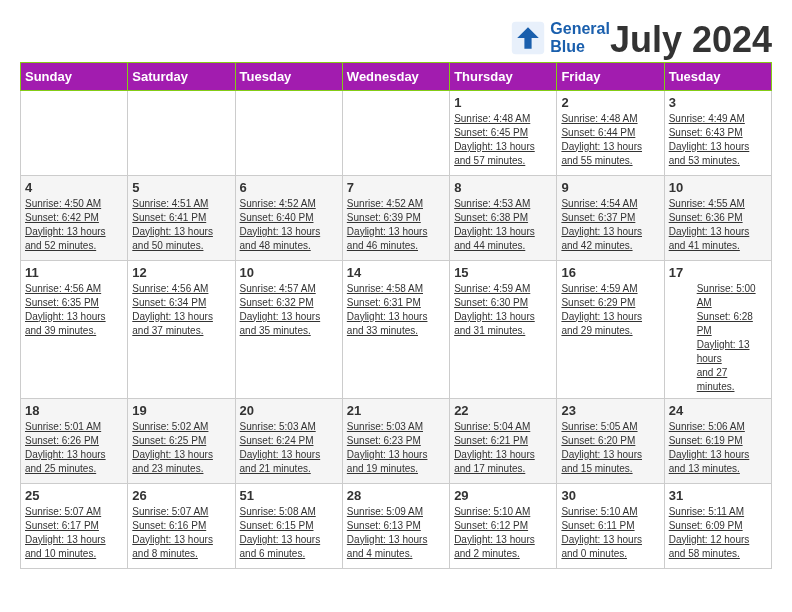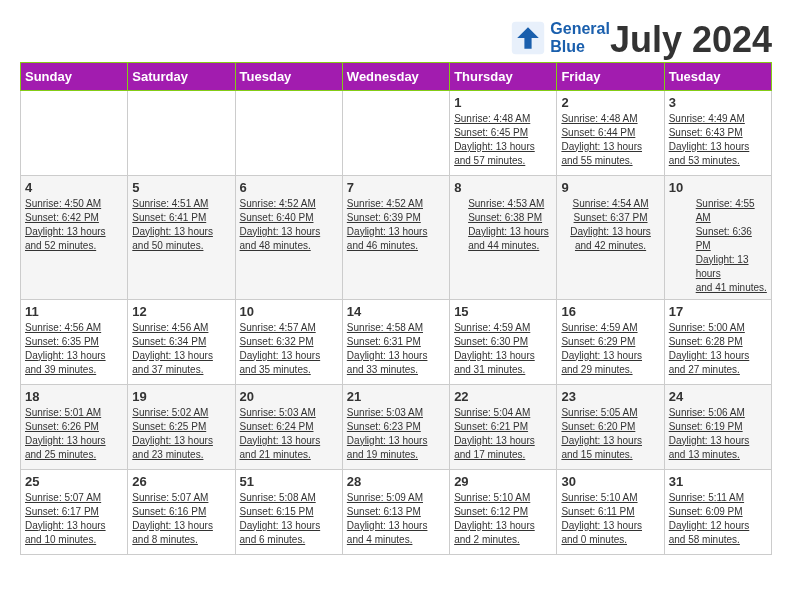--- a/index.html
+++ b/index.html
@@ -162,35 +162,35 @@
         </td>
         <td>
           <div class="day-num">7</div>
           <div class="day-info" style="white-space: pre-line;">Sunrise: 4:52 AM
 Sunset: 6:39 PM
 Daylight: 13 hours
 and 46 minutes.</div>
         </td>
         <td>
           <div class="day-num">8</div>
-          <div class="day-info" style="white-space: pre-line; margin-left: 14px;">Sunrise: 4:53 AM
+          <div class="day-info" style="white-space: pre-line;">Sunrise: 4:53 AM
 Sunset: 6:38 PM
 Daylight: 13 hours
 and 44 minutes.</div>
         </td>
         <td>
           <div class="day-num">9</div>
-          <div class="day-info" style="white-space: pre-line; text-align: center;">Sunrise: 4:54 AM
+          <div class="day-info" style="white-space: pre-line;">Sunrise: 4:54 AM
 Sunset: 6:37 PM
 Daylight: 13 hours
 and 42 minutes.</div>
         </td>
         <td>
           <div class="day-num">10</div>
-          <div class="day-info" style="white-space: pre-line; margin-left: 27px;">Sunrise: 4:55 AM
+          <div class="day-info" style="white-space: pre-line;">Sunrise: 4:55 AM
 Sunset: 6:36 PM
 Daylight: 13 hours
 and 41 minutes.</div>
         </td>
       </tr>
       <tr>
         <td>
           <div class="day-num">11</div>
           <div class="day-info" style="white-space: pre-line;">Sunrise: 4:56 AM
 Sunset: 6:35 PM
@@ -227,21 +227,21 @@
         </td>
         <td>
           <div class="day-num">16</div>
           <div class="day-info" style="white-space: pre-line;">Sunrise: 4:59 AM
 Sunset: 6:29 PM
 Daylight: 13 hours
 and 29 minutes.</div>
         </td>
         <td>
           <div class="day-num">17</div>
-          <div class="day-info" style="white-space: pre-line;">Sunrise: 5:00 AM
+          <div class="day-info" style="white-space: pre-line; margin-left: 28px;">Sunrise: 5:00 AM
 Sunset: 6:28 PM
 Daylight: 13 hours
 and 27 minutes.</div>
         </td>
       </tr>
       <tr>
         <td>
           <div class="day-num">18</div>
           <div class="day-info" style="white-space: pre-line;">Sunrise: 5:01 AM
 Sunset: 6:26 PM

